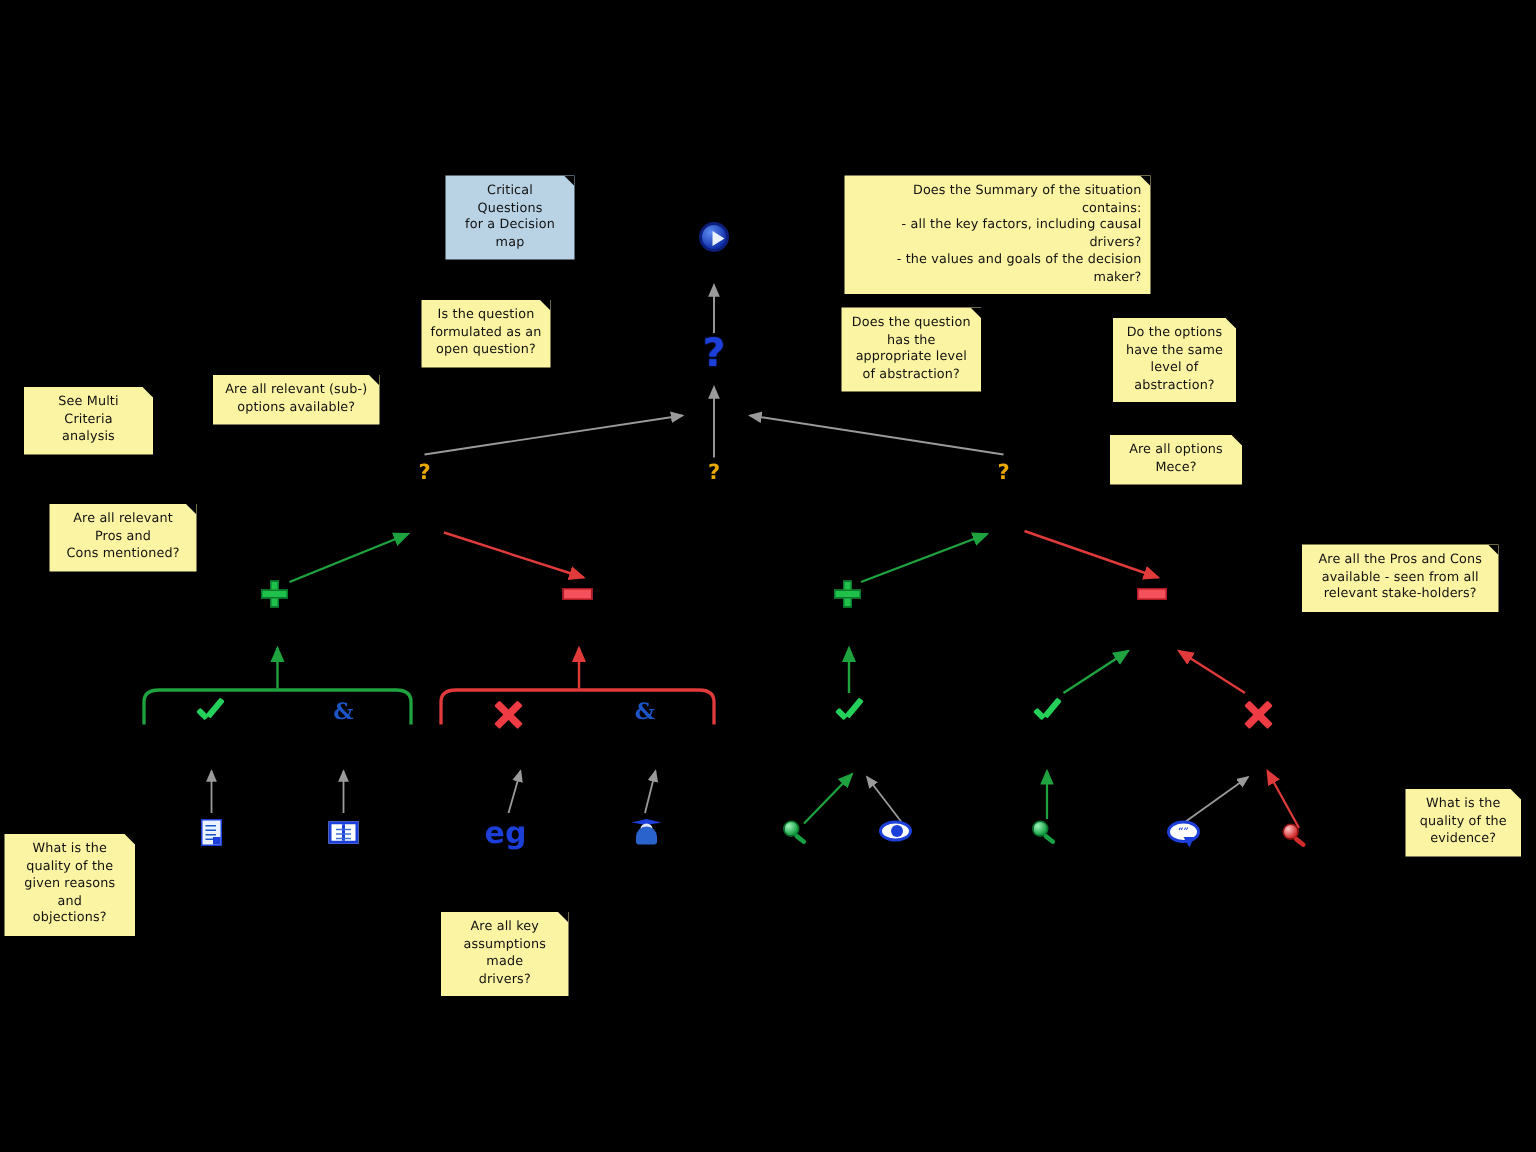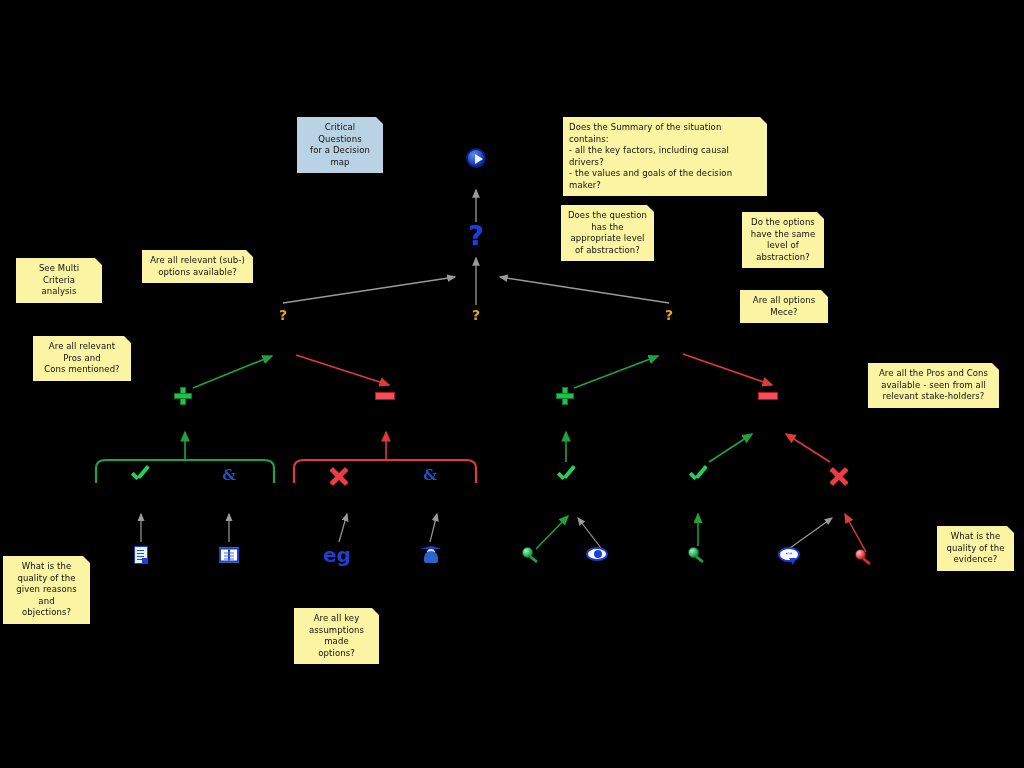--- a/index.html
+++ b/index.html
@@ -152,25 +152,31 @@
   </svg>
 
   <div class="note blue" style="left:297px;top:117px;width:86px;">
     <span class="fold"></span>
     <span style="white-space:pre-line">Critical Questions
 for a Decision map</span>
   </div>
 
   <div class="note" style="left:563px;top:117px;width:204px;">
     <span class="fold"></span>
-    <span style="white-space:pre-line;display:block;text-align:left">Does the Summary of the situation contains:
+    <span style="white-space:pre-line;display:block;text-align:right">Does the Summary of the situation contains:
 - all the key factors, including causal drivers?
 - the values and goals of the decision maker?</span>
   </div>
 
+  <div class="note" style="left:281px;top:200px;width:86px;">
+    <span class="fold"></span>
+    <span style="white-space:pre-line">Is the question
+formulated as an
+open question?</span>
+  </div>
 
   <div class="note" style="left:561px;top:205px;width:93px;">
     <span class="fold"></span>
     <span style="white-space:pre-line">Does the question
 has the
 appropriate level
 of abstraction?</span>
   </div>
 
   <div class="note" style="left:142px;top:250px;width:111px;">
@@ -217,21 +223,21 @@
     <span style="white-space:pre-line">What is the
 quality of the
 given reasons and
 objections?</span>
   </div>
 
   <div class="note" style="left:294px;top:608px;width:85px;">
     <span class="fold"></span>
     <span style="white-space:pre-line">Are all key
 assumptions made
-options?</span>
+drivers?</span>
   </div>
 
   <div class="note" style="left:937px;top:526px;width:77px;">
     <span class="fold"></span>
     <span style="white-space:pre-line">What is the
 quality of the
 evidence?</span>
   </div>
 
   <div class="glyph" style="left:476px;top:158px;">

